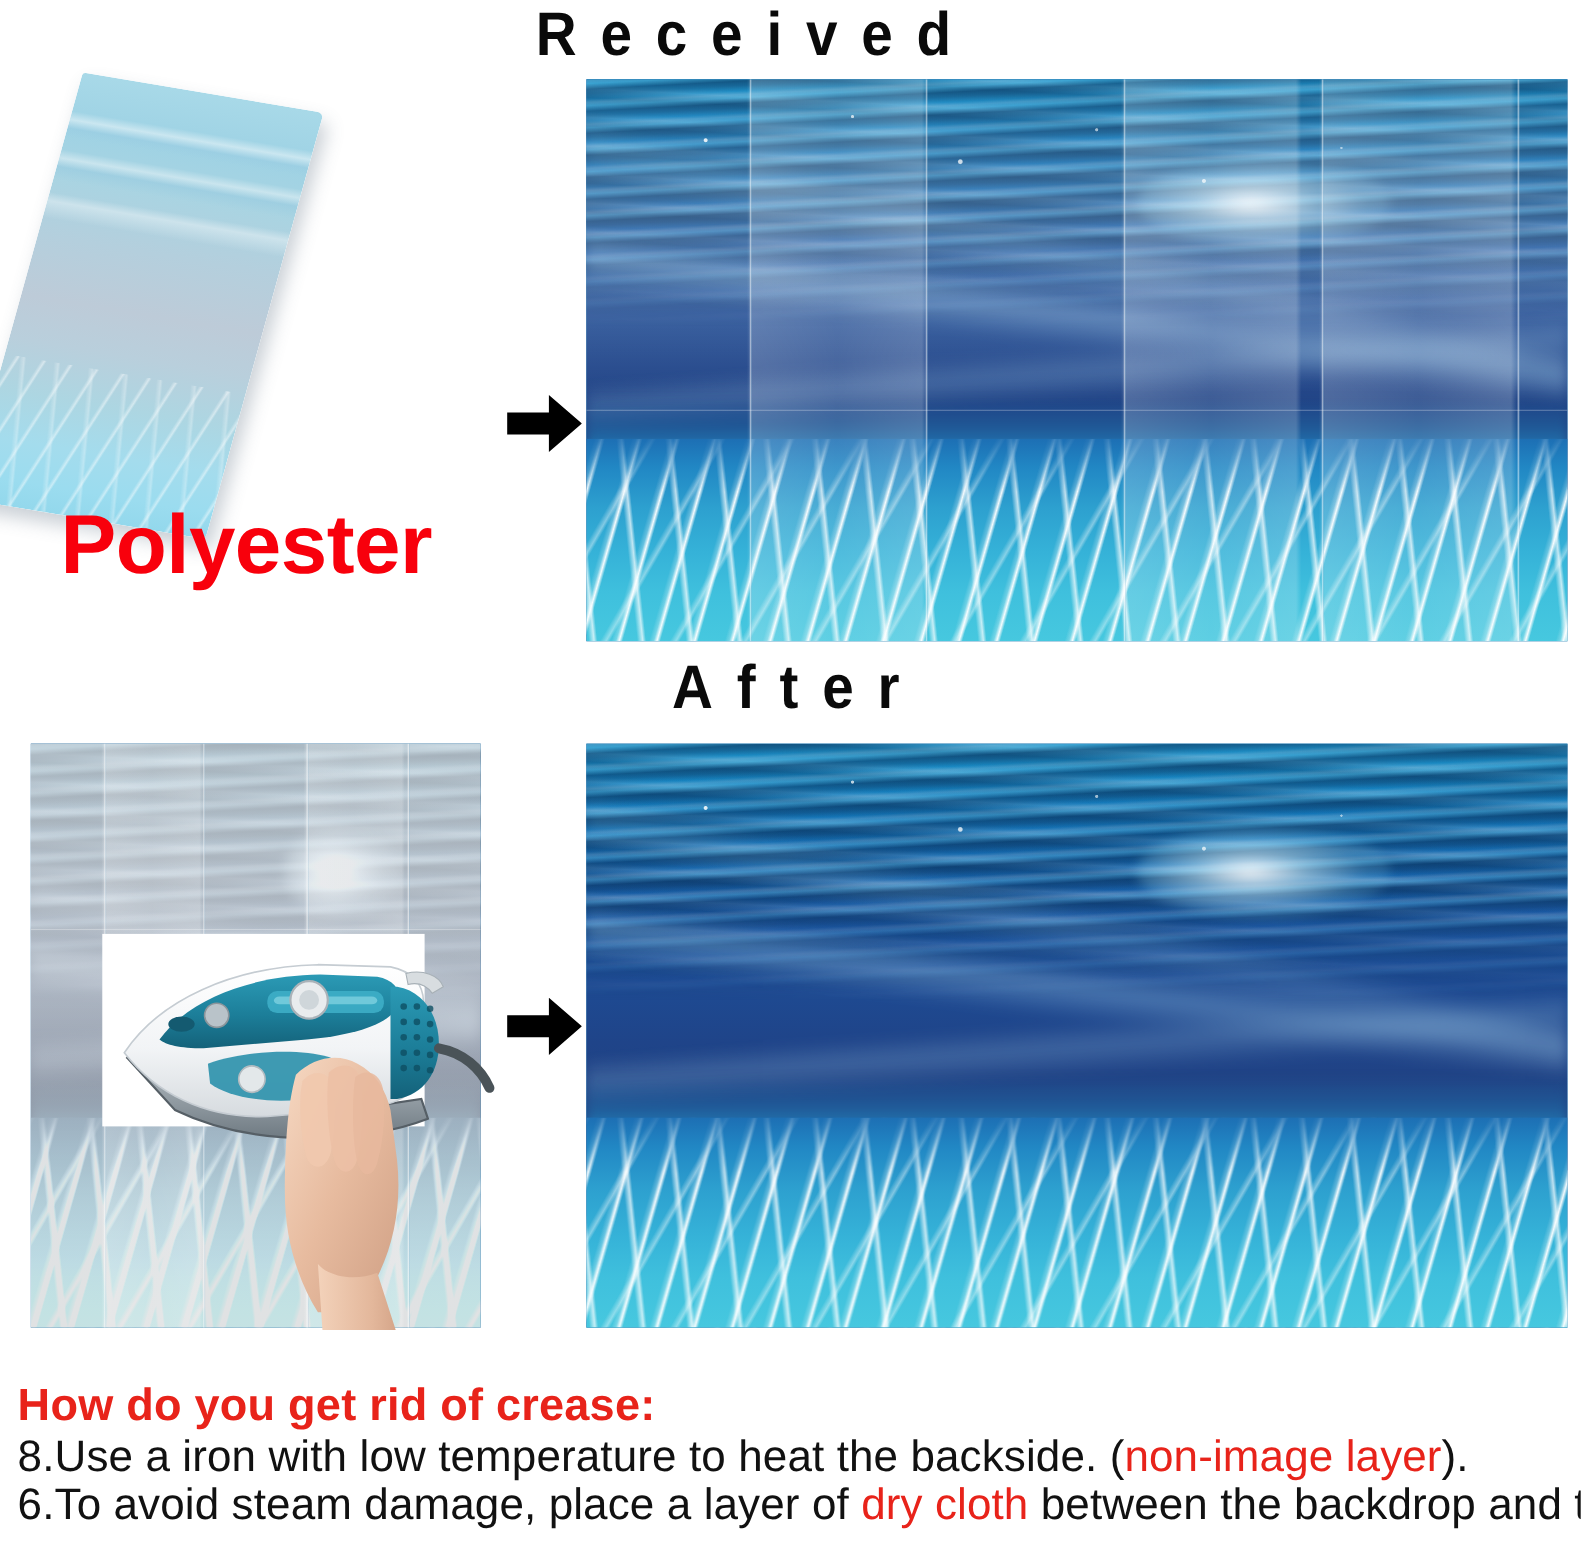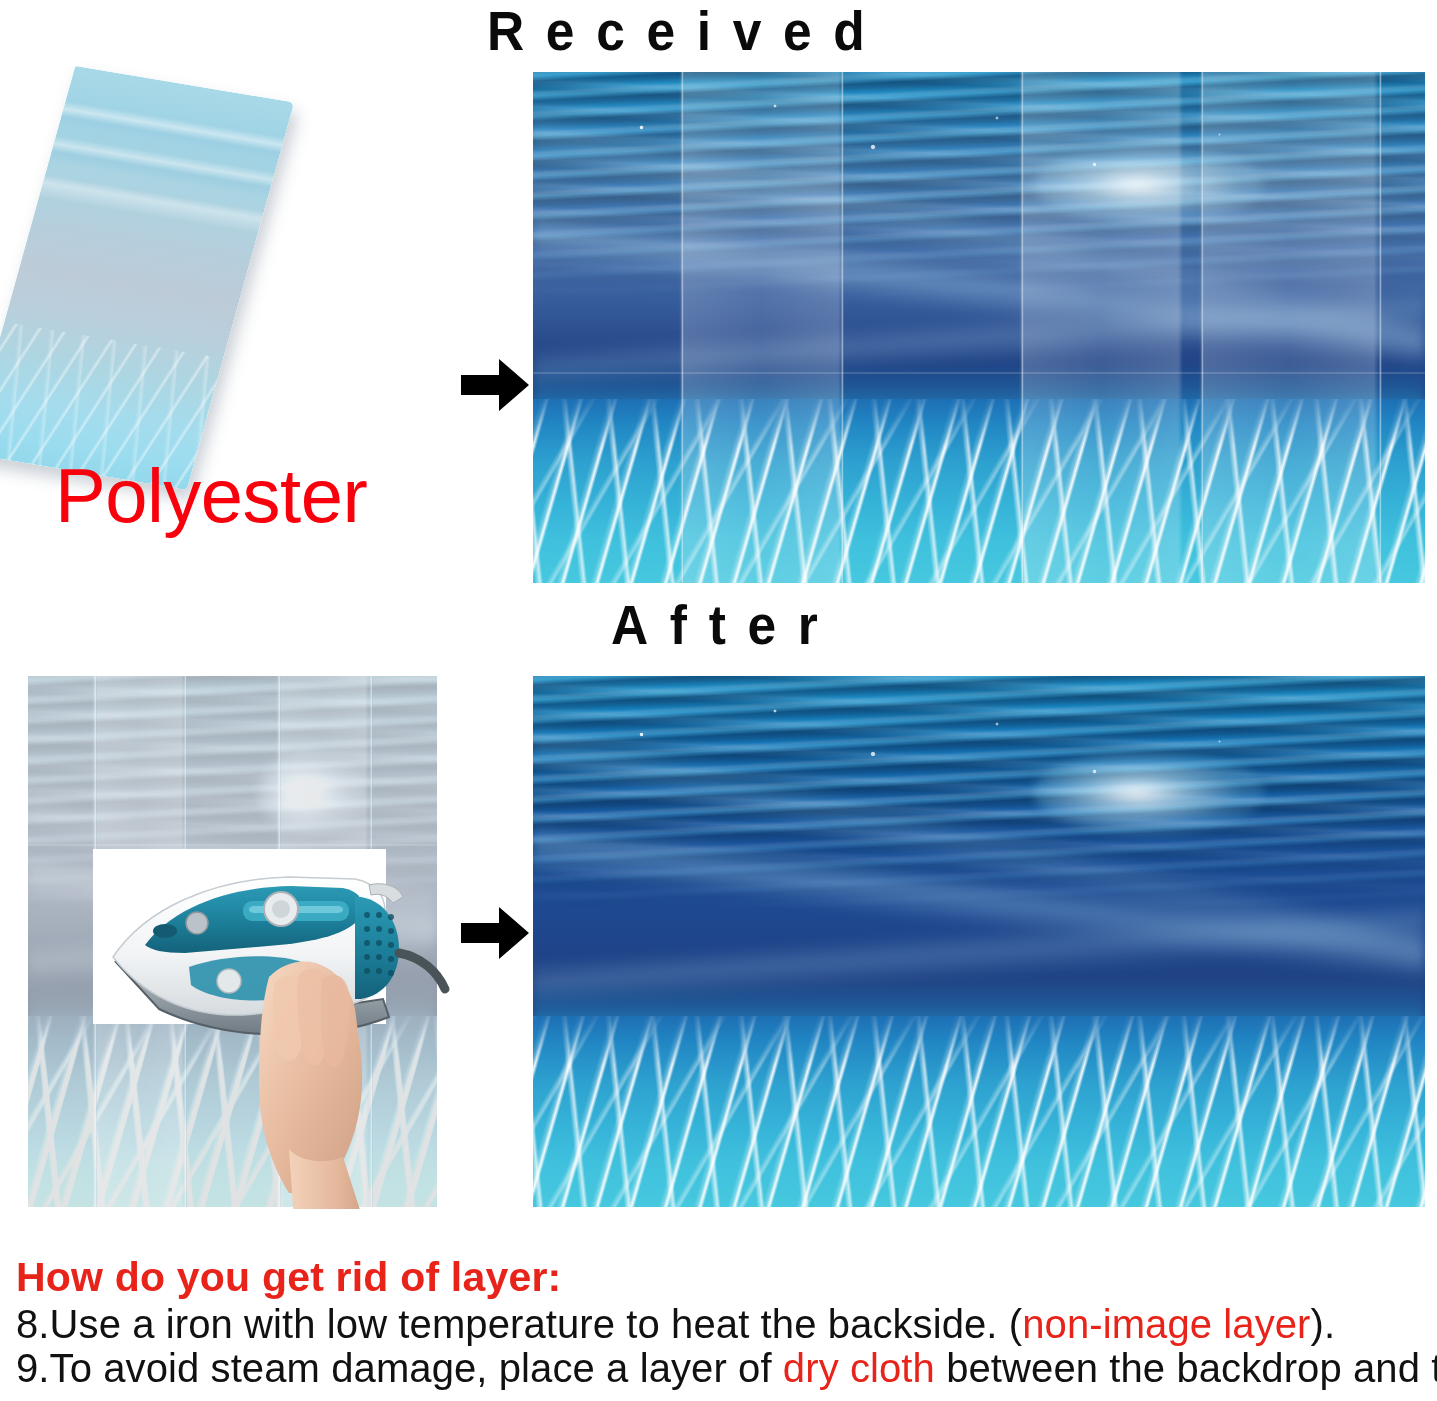--- a/index.html
+++ b/index.html
@@ -41,21 +41,21 @@
   }
 
   
   #polyester-label {
     position: absolute;
     left: 55px;
     top: 455px;
     font-size: 76px;
     line-height: 82px;
     color: #f8000c;
-    font-weight: normal;
+    font-weight: bold;
     letter-spacing: -0.5px;
     z-index: 6;
   }
 
   
   #fabric-swatch {
     position: absolute;
     left: 20px;
     top: 78px;
     width: 222px;
@@ -538,18 +538,18 @@
     <div class="sea-rays"></div>
     <div class="sea-glint"></div>
     <div class="sea-bubbles"></div>
     <div class="sea-horizon"></div>
     <div class="sea-floor"></div>
     <div class="sea-caustics"></div>
   </div>
 </div>
 
 <div id="instructions">
-  <div id="instr-heading">How do you get rid of layer:</div>
+  <div id="instr-heading">How do you get rid of crease:</div>
 
   <div class="instr-line"><span>8.Use a iron with low temperature to heat the backside. (</span><span class="red">non-image layer</span><span>).</span></div>
 
-  <div class="instr-line"><span>9.To avoid steam damage, place a layer of </span><span class="red">dry cloth</span><span> between the backdrop and the iron.</span></div>
+  <div class="instr-line"><span>6.To avoid steam damage, place a layer of </span><span class="red">dry cloth</span><span> between the backdrop and the iron.</span></div>
 </div>
 
 </body></html>

